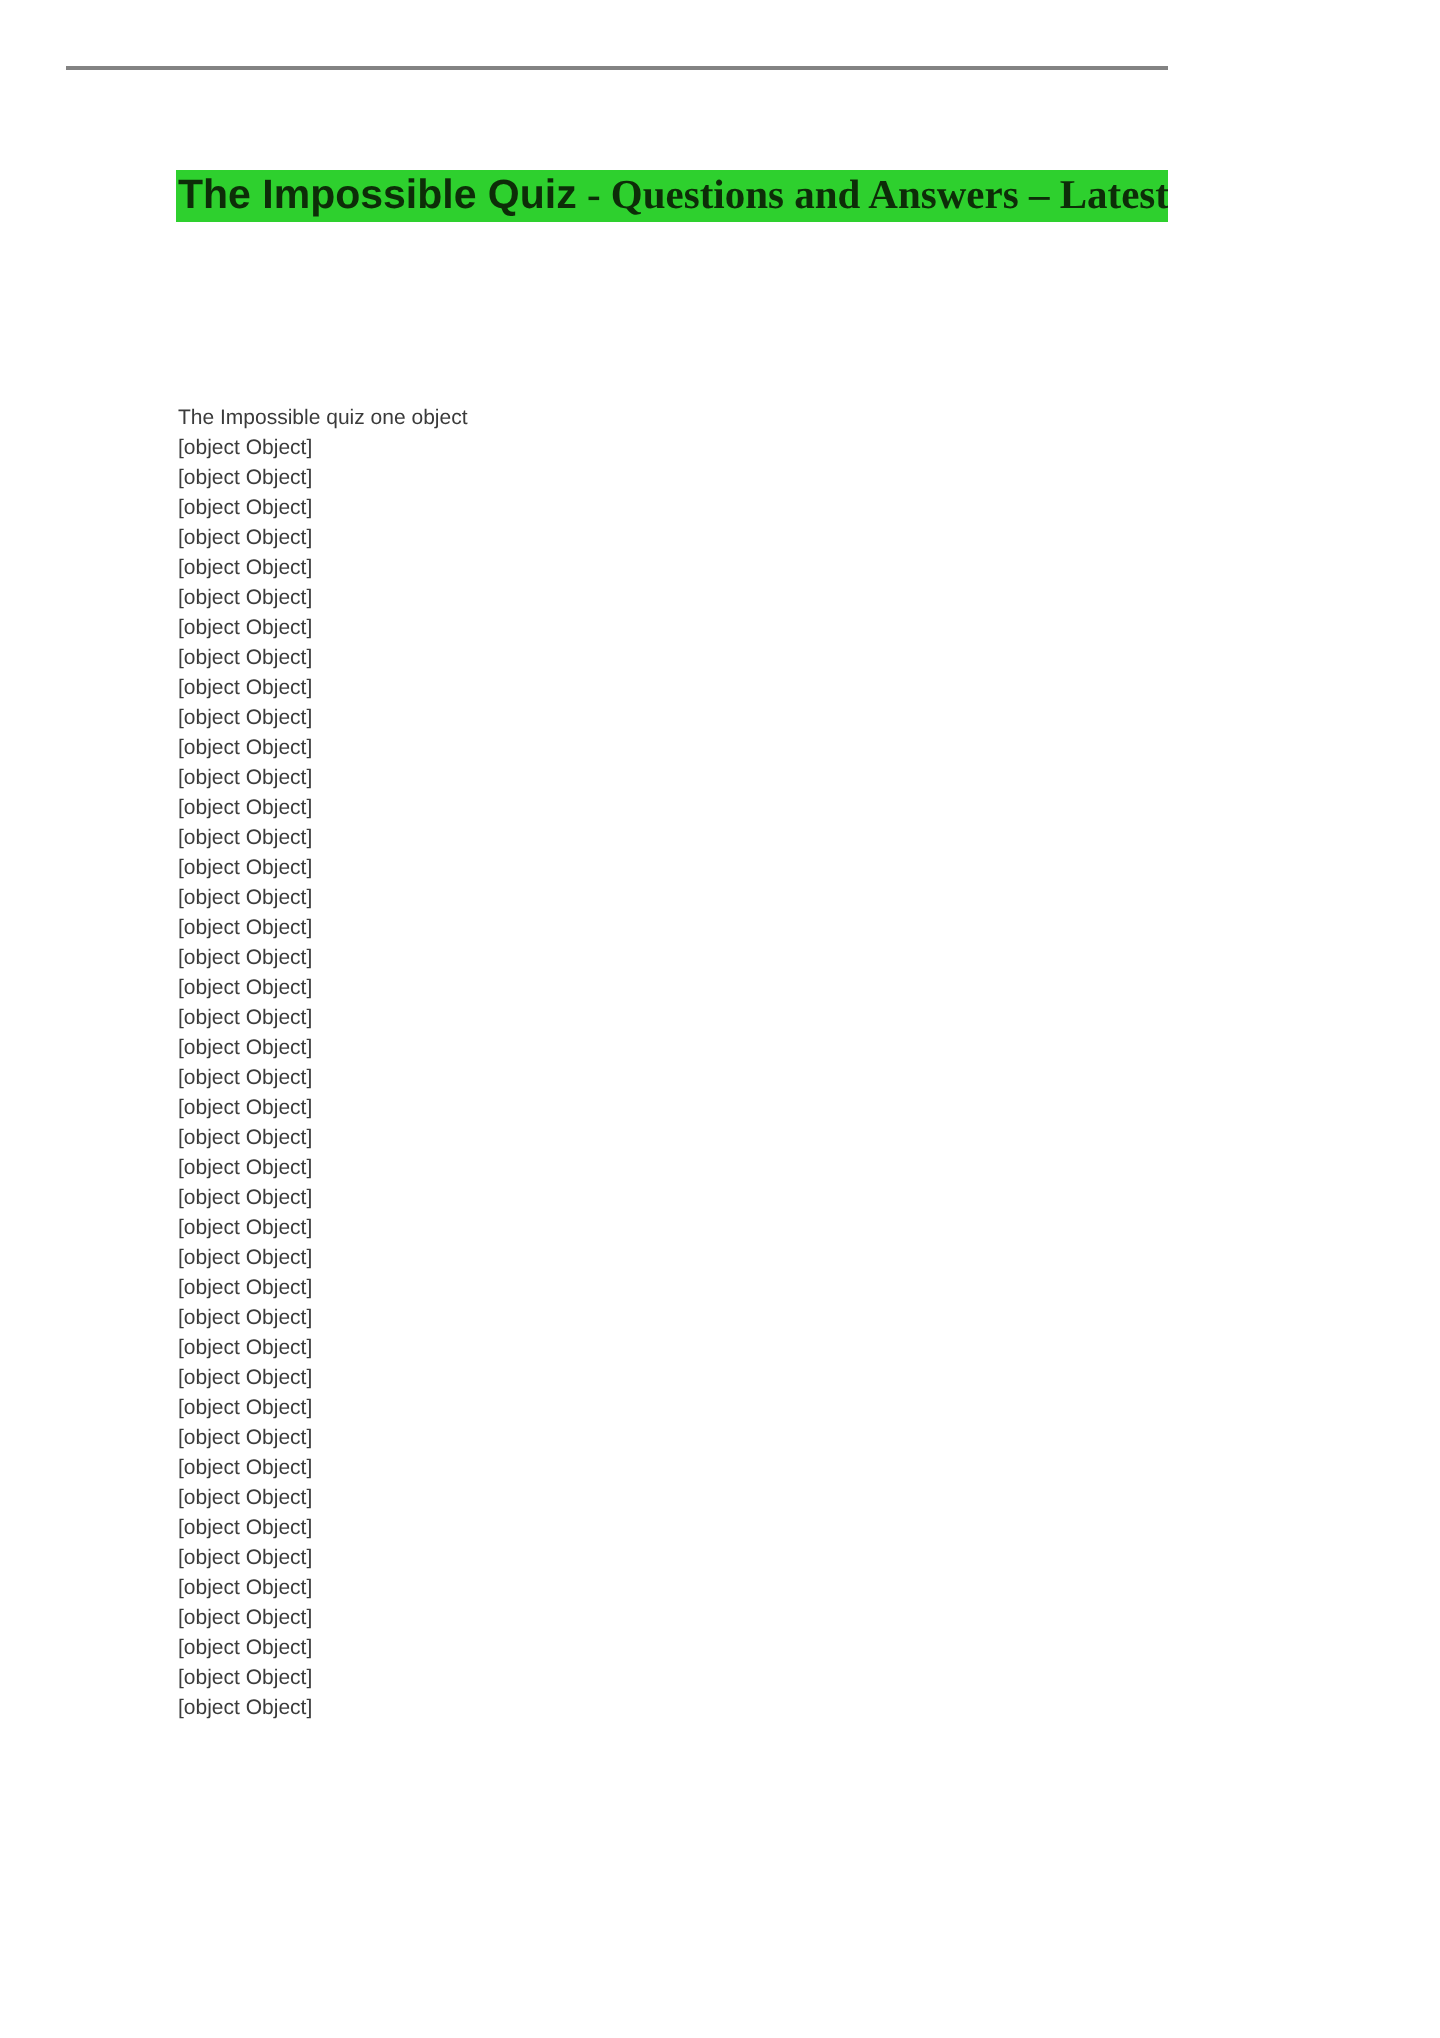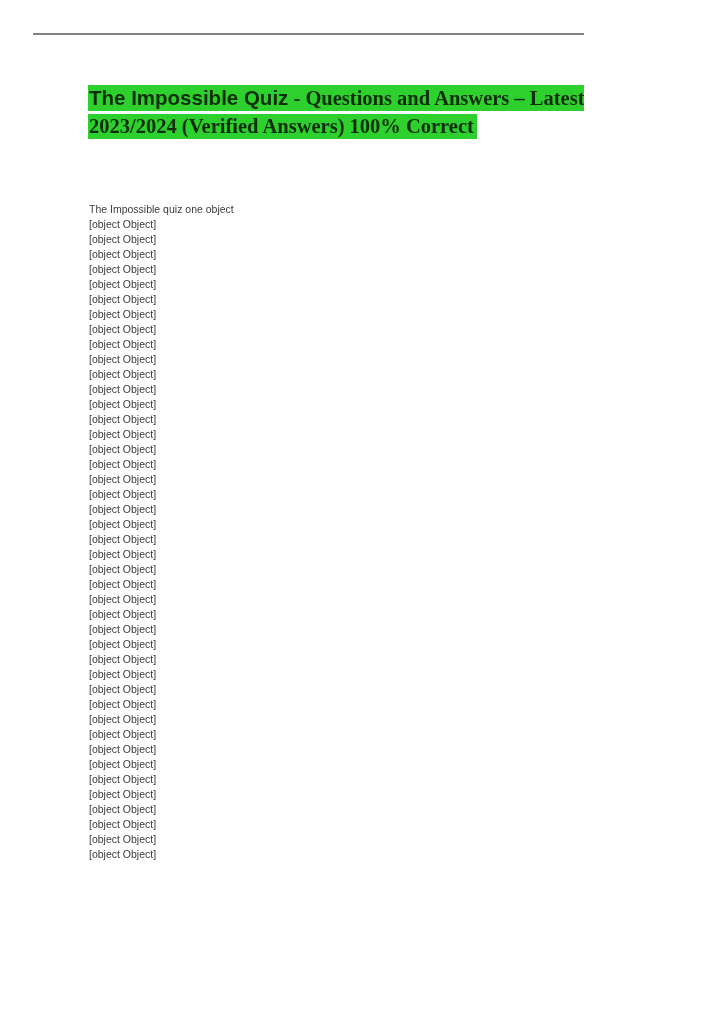--- a/index.html
+++ b/index.html
@@ -55,21 +55,21 @@
     white-space: pre;
   }
 </style>
 </head>
 <body>
 
 <div class="page">
 
   <div class="top-rule"></div>
 
-  <h1 class="title"><span class="hl"><span class="t-sans">The Impossible Quiz</span><span class="t-serif"> - Questions and Answers – Latest</span></span><br><span class="hl t-serif">2023/2024 (Verified Answers) 100% Correct</span></h1>
+  <h1 class="title"><span class="hl"><span class="t-sans">The Impossible Quiz</span><span class="t-serif"> - Questions and Answers – Latest</span></span><br></h1>
 
   <div class="body-list">
     <div class="line">The Impossible quiz one object</div>
     <div>
         <div class="line">[object Object]</div>
         <div class="line">[object Object]</div>
         <div class="line">[object Object]</div>
         <div class="line">[object Object]</div>
         <div class="line">[object Object]</div>
         <div class="line">[object Object]</div>

